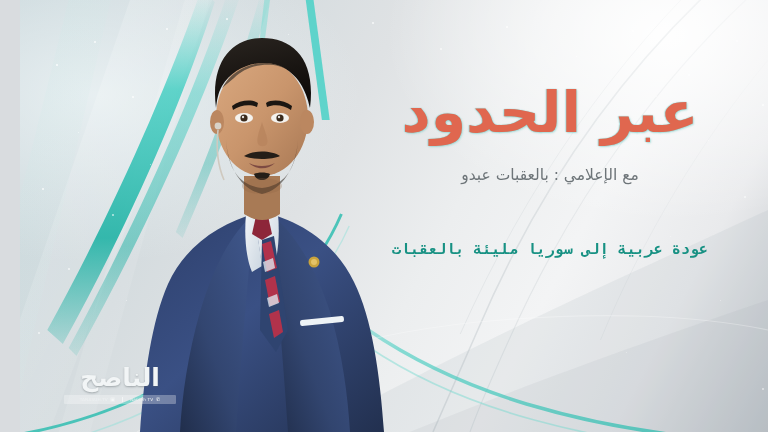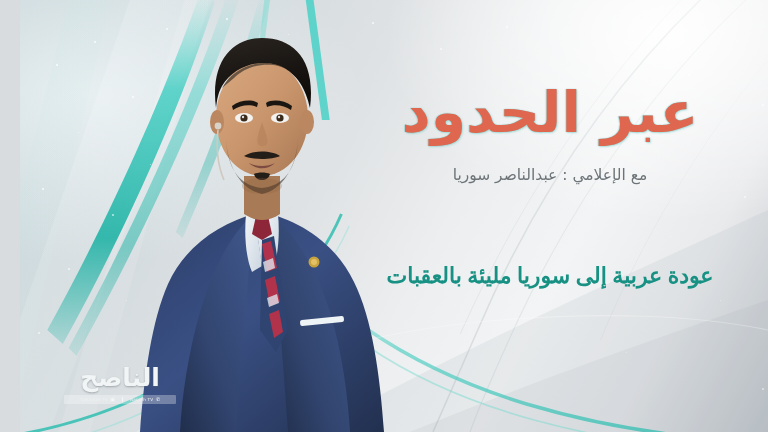--- a/index.html
+++ b/index.html
@@ -79,24 +79,24 @@
     margin-top:22px;
     font-family:"DejaVu Sans", sans-serif;
     font-size:15.5px;
     font-weight:normal;
     color:#6d7478;
     letter-spacing:0.2px;
     white-space:nowrap;
   }
 
   #headline {
-    margin-top:79px;
-    font-family:Liberation Serif, serif;
+    margin-top:56px;
+    font-family:Liberation Mono, monospace;
     font-weight:bold;
-    font-size:22px;
+    font-size:15px;
     color:#179183;
     letter-spacing:0px;
     white-space:nowrap;
   }
 
   
   #logo {
     position:absolute;
     left:44px;
     bottom:28px;
@@ -348,21 +348,21 @@
         <path d="M 88 140 C 90 168, 104 190, 124 194 C 144 190, 158 168, 160 140
                  C 158 172, 144 186, 124 188 C 104 186, 90 172, 88 140 Z" fill="#2a231c" opacity="0.55"></path>
 
         <ellipse cx="124" cy="186" rx="20" ry="8" fill="#8e6345" opacity="0.28"></ellipse>
       </g>
     </svg>
   </div>
 
   <div id="text-block">
     <div id="main-title">عبر الحدود</div>
-    <div id="subtitle">مع الإعلامي : عبدالناصر سوريا</div>
+    <div id="subtitle">مع الإعلامي : بالعقبات عبدو</div>
     <div id="headline">عودة عربية إلى سوريا مليئة بالعقبات</div>
   </div>
 
   <div id="logo">
     <div id="logo-mark">الناصح</div>
     <div id="logo-social">
       <span class="soc">
         <span class="soc-glyph">✆</span>
         <span class="soc-text">Nasseh TV</span>
       </span>

